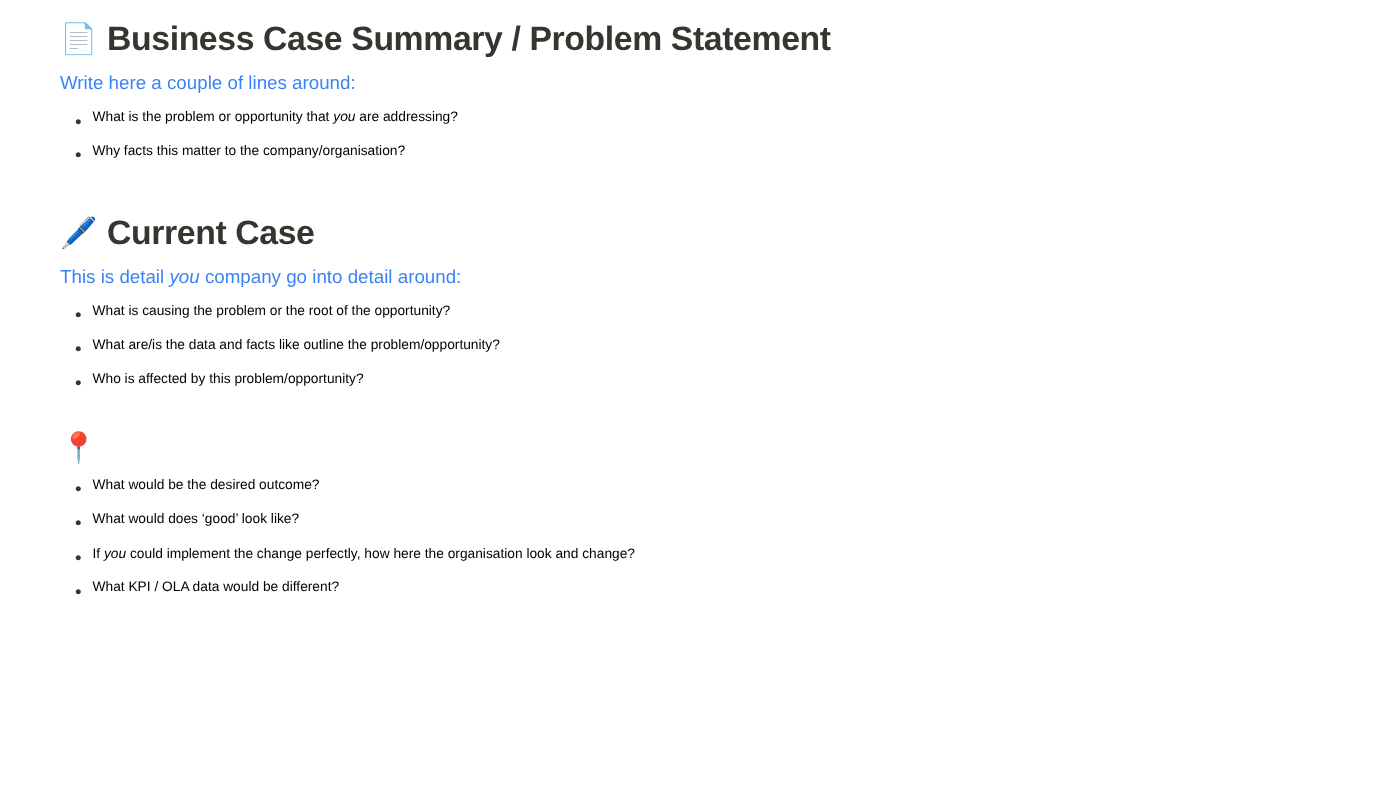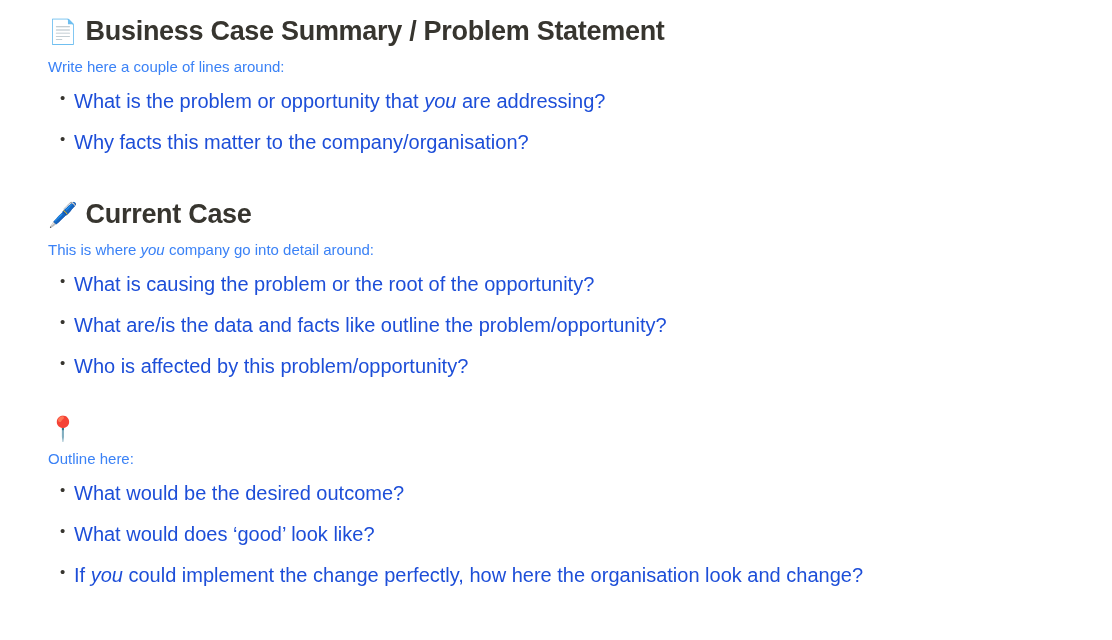--- a/index.html
+++ b/index.html
@@ -43,23 +43,23 @@
     line-height: 1.6;
     margin: 6px 0 2px 0;
     color: #3b82f6;
   }
   ul.bullets {
     margin: 2px 0 0 0;
     padding-left: 26px;
     list-style: none;
   }
   ul.bullets li {
-    font-size: 20px;
+    font-size: 11px;
     line-height: 1.55;
-    color: #1d4ed8;
+    color: #000000;
     position: relative;
     padding: 5px 0 5px 0;
   }
   ul.bullets li::before {
     content: "•";
     position: absolute;
     left: -14px;
     top: 5px;
     font-size: 15px;
     line-height: 1.55;
@@ -88,35 +88,35 @@
     </ul>
   </div>
 
   <div class="gap-1"></div>
 
   <div class="section">
     <h2 class="heading">
       <span class="emoji">🖊️</span>
       <span>Current Case</span>
     </h2>
-    <p class="intro"><span>This is where </span><span class="it">you</span><span> company go into detail around:</span></p>
+    <p class="intro"><span>This is detail </span><span class="it">you</span><span> company go into detail around:</span></p>
     <ul class="bullets">
       <li><span>What is causing the problem or the root of the opportunity?</span></li>
       <li><span>What are/is the data and facts like outline the problem/opportunity?</span></li>
       <li><span>Who is affected by this problem/opportunity?</span></li>
     </ul>
   </div>
 
   <div class="gap-2"></div>
 
   <div class="section">
     <h2 class="heading">
       <span class="emoji">📍</span>
     </h2>
-    <p class="intro">Outline here:</p>
     <ul class="bullets">
       <li><span>What would be the desired outcome?</span></li>
       <li><span>What would does ‘good’ look like?</span></li>
       <li><span>If </span><span class="it">you</span><span> could implement the change perfectly, how here the organisation look and change?</span></li>
+      <li><span>What KPI / OLA data would be different?</span></li>
     </ul>
   </div>
 
 </div>
 
 </body></html>

